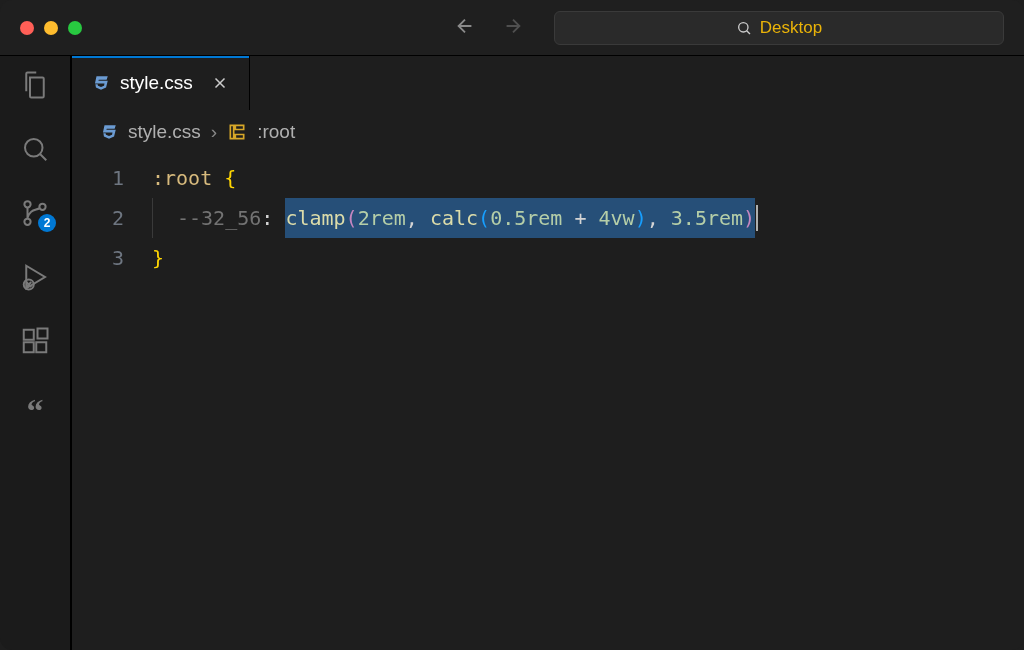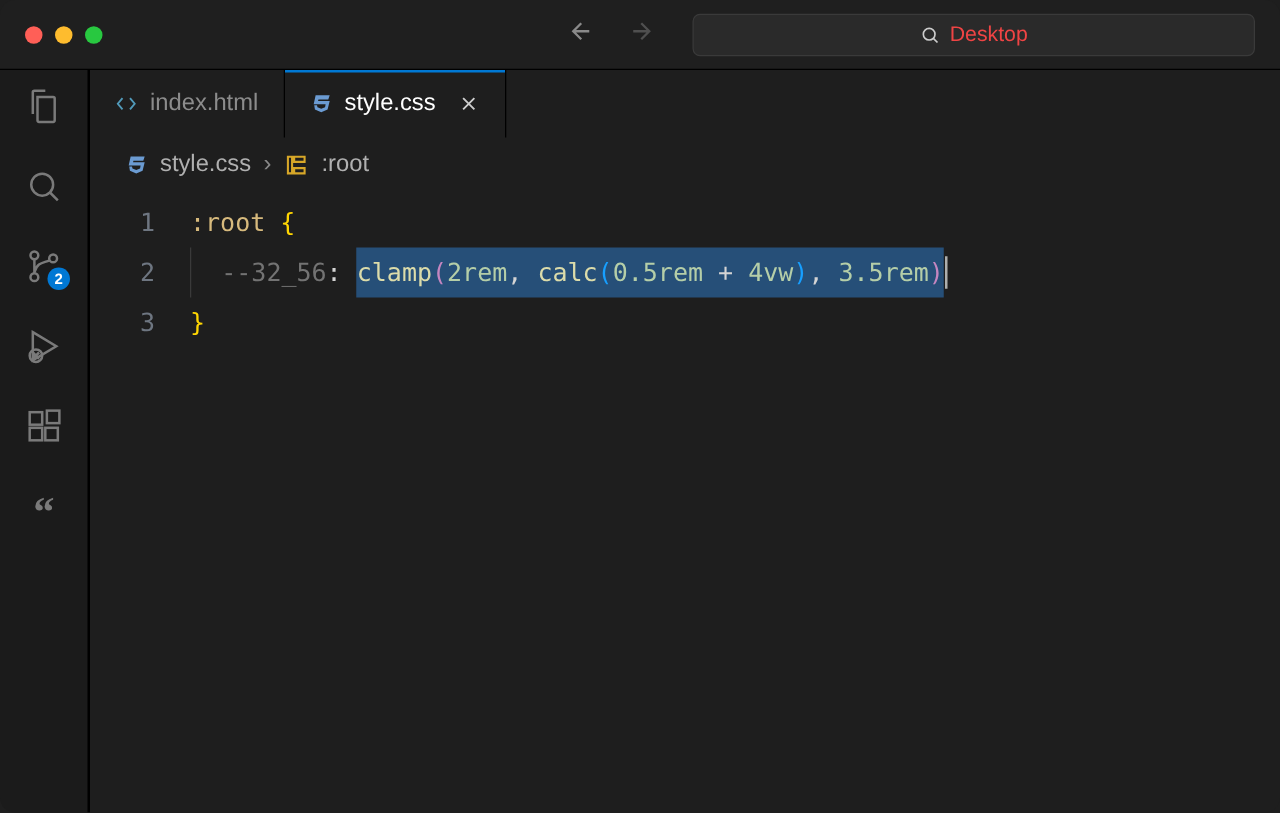--- a/index.html
+++ b/index.html
@@ -30,21 +30,21 @@
 .searchbar {
   flex: 0 0 450px;
   height: 34px;
   background: #2a2a2a;
   border: 1px solid #3a3a3a;
   border-radius: 6px;
   display: flex;
   align-items: center;
   justify-content: center;
   gap: 8px;
-  color: #ef4444;
+  color: #eab308;
   font-size: 17px;
 }
 .searchbar svg { width: 16px; height: 16px; color: #ccc; }
 
 .body { display: flex; height: calc(100% - 56px); }
 .activitybar {
   width: 72px;
   background: #1b1b1b;
   border-right: 2px solid #000;
   display: flex;
@@ -214,28 +214,20 @@
           <rect x="14" y="2" width="8" height="8"></rect>
         </svg>
     </div>
     <div class="act" style="font-size:34px;font-weight:700;color:#7a7a7a;font-family:Georgia,serif;line-height:20px;">
       <span style="position:relative;top:6px;">“</span>
     </div>
   </div>
 
   <div class="main">
     <div class="tabs">
-      <div class="tab">
-        <span class="file-icon">
-          <svg viewBox="0 0 24 24" fill="none" stroke="currentColor" stroke-width="2">
-              <path d="M8 6l-5 6 5 6M16 6l5 6-5 6"></path>
-            </svg>
-        </span>
-        <span>index.html</span>
-      </div>
       <div class="tab active">
         <span class="file-icon css">
           <svg viewBox="0 0 16 16" fill="currentColor">
               <path d="M4 2h10l-1 3H6l-.3 1H14l-1.5 6L8 14l-4.5-2L3 9h2l.3 1.4L8 11.6l2.7-1.2.4-2H2.6L4 2z"></path>
             </svg>
         </span>
         <span>style.css</span>
         <span class="close">
           <svg viewBox="0 0 24 24" stroke="currentColor" stroke-width="2">
               <path d="M6 6l12 12M18 6L6 18"></path>

